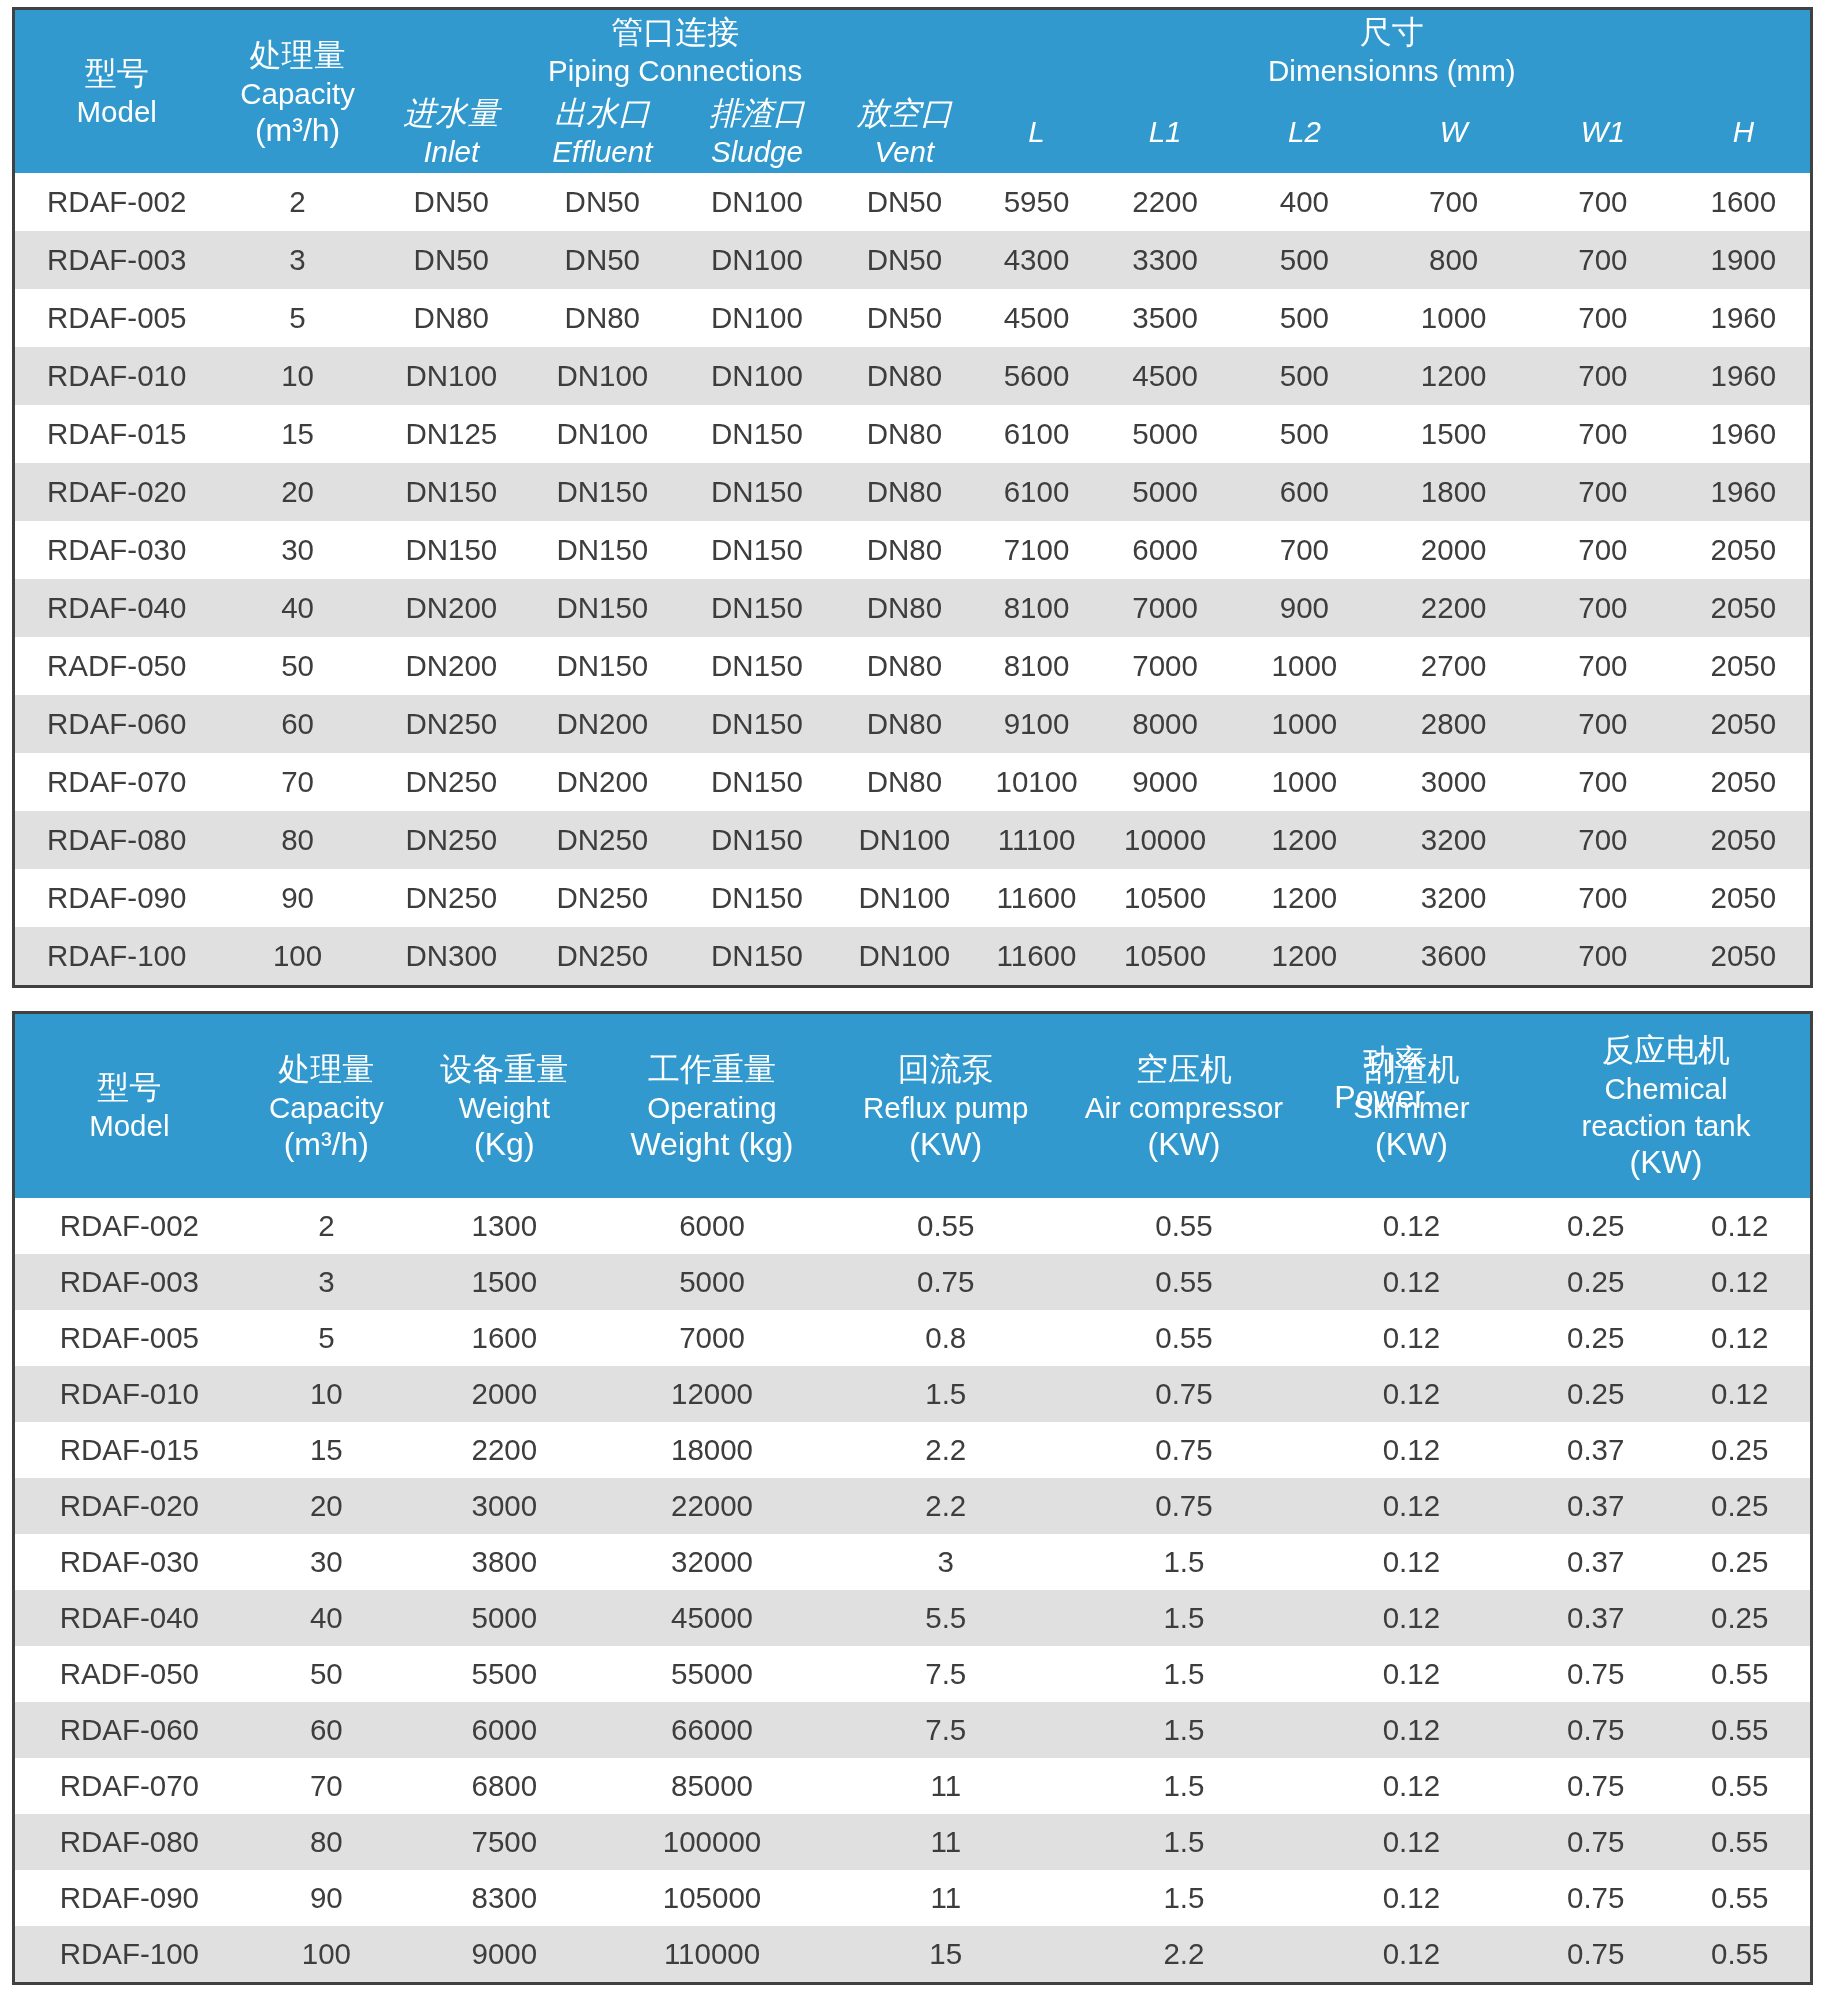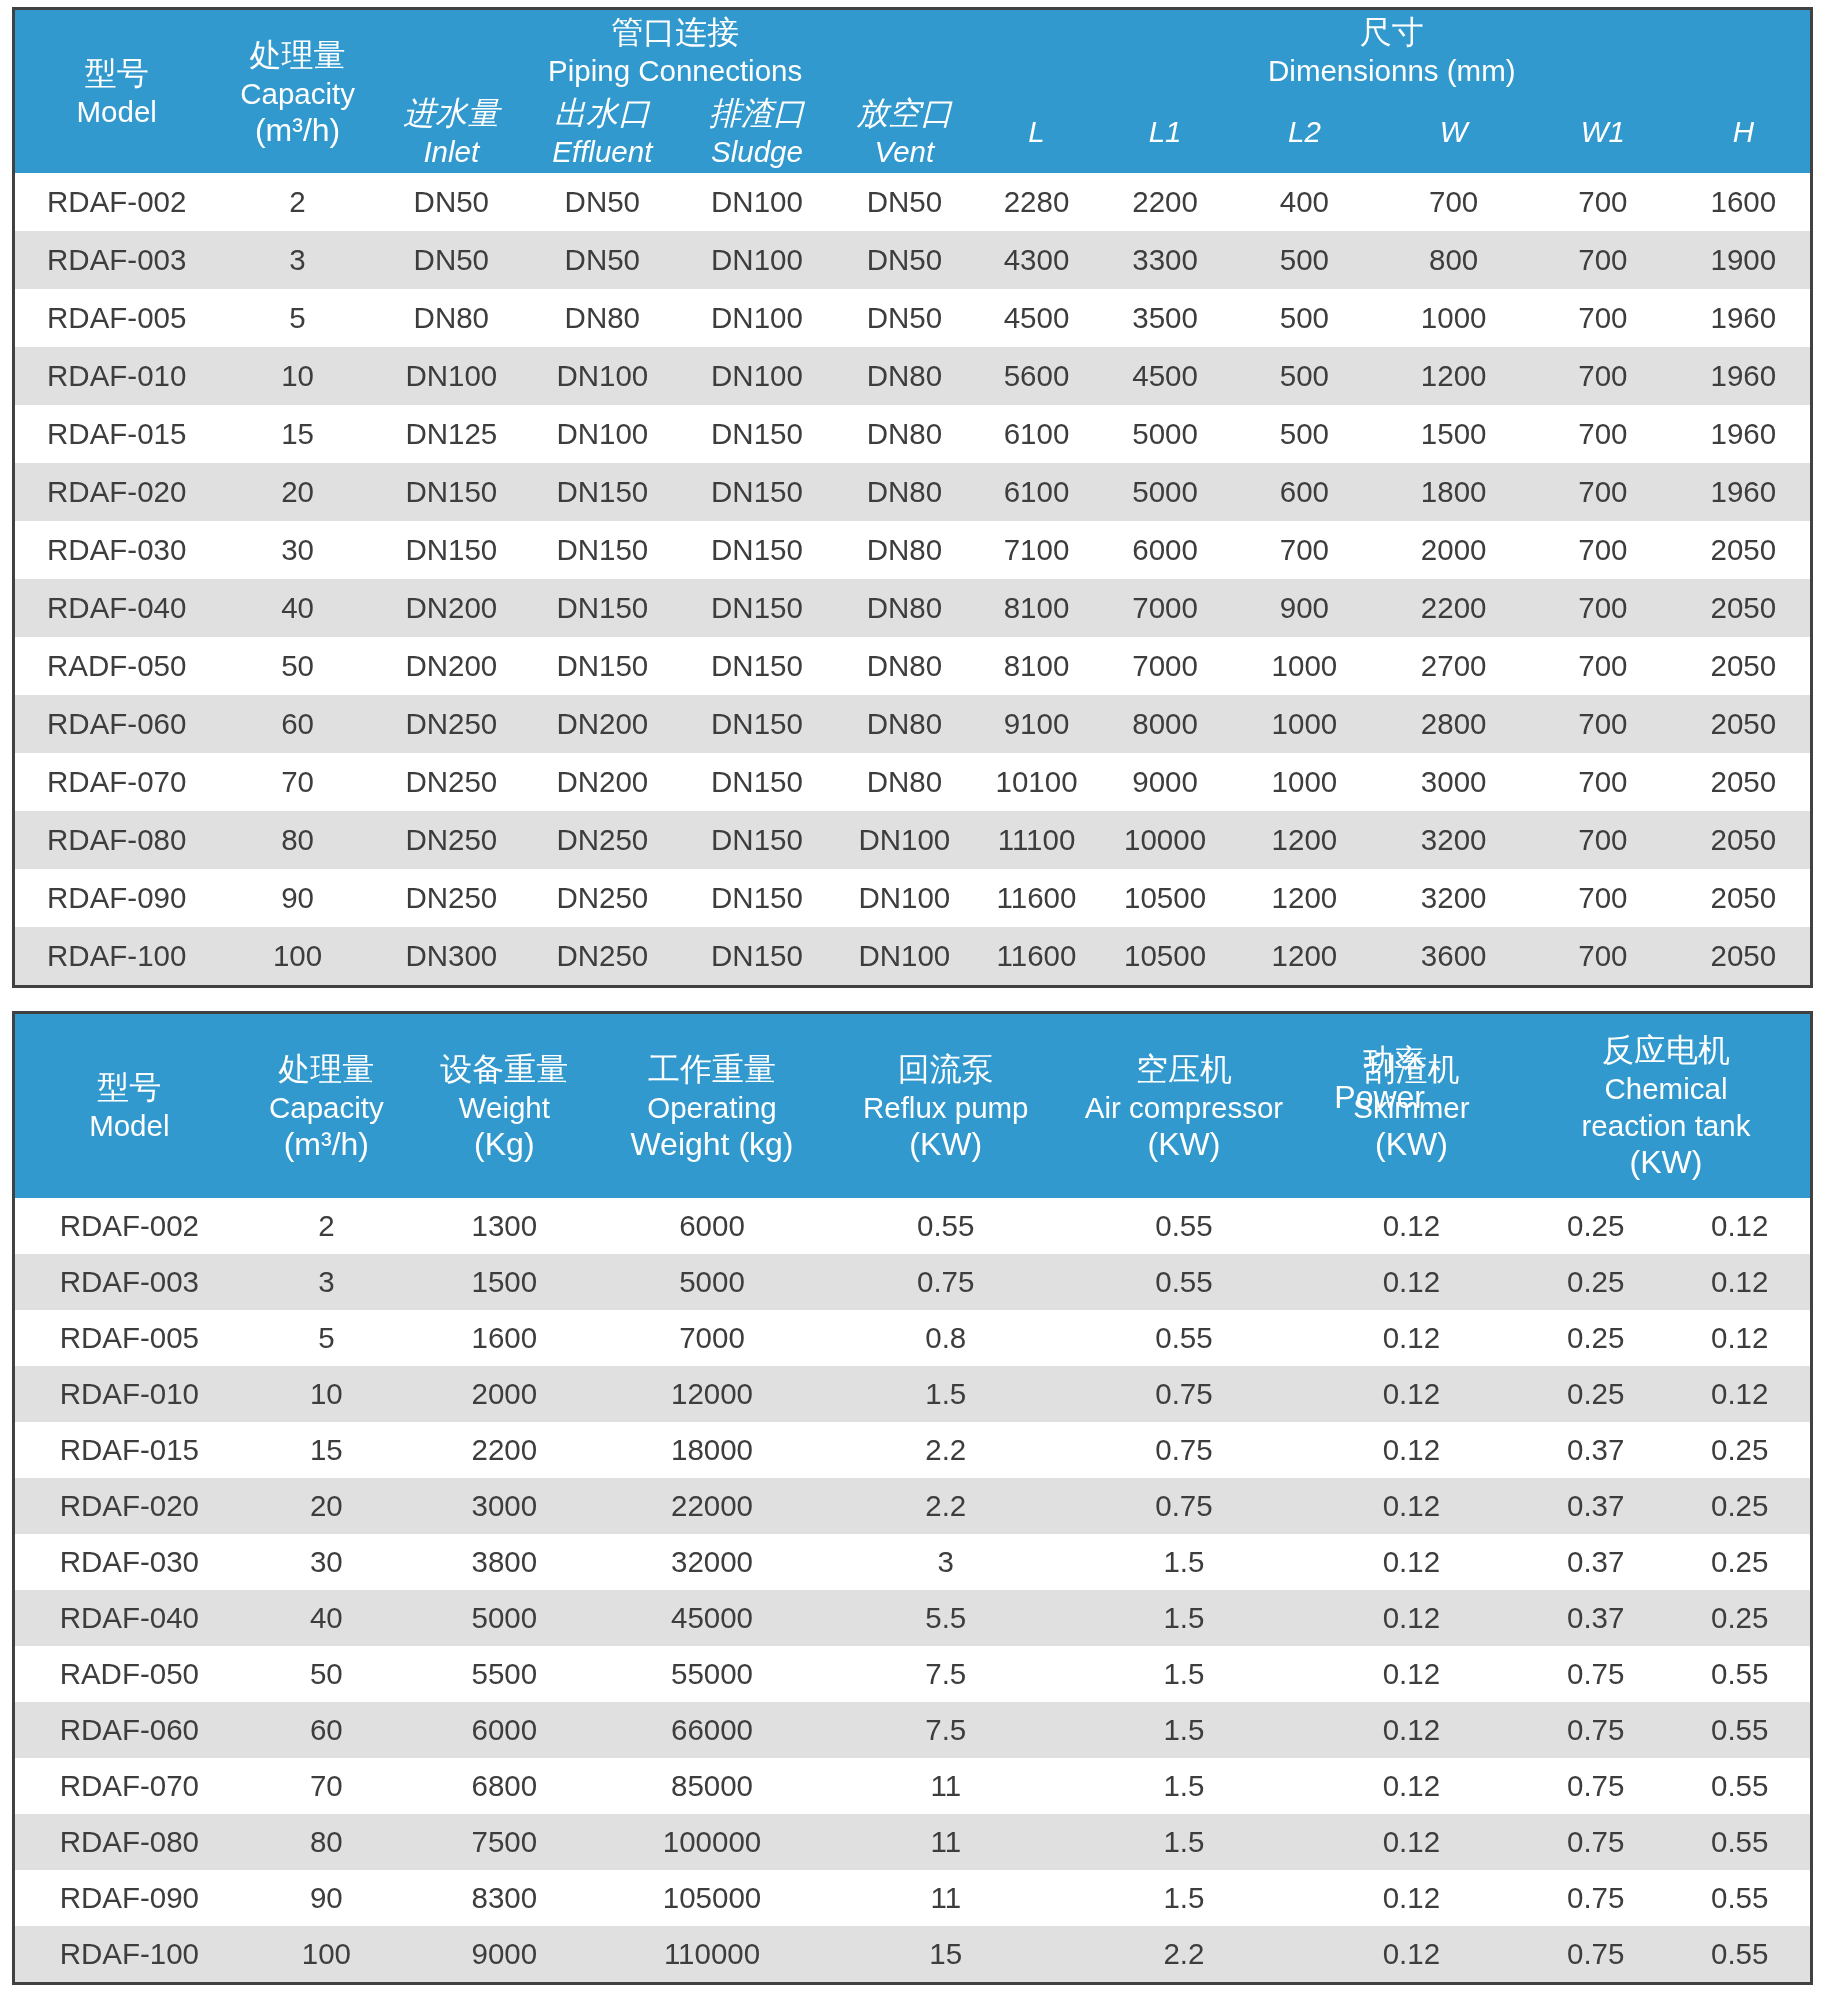--- a/index.html
+++ b/index.html
@@ -107,21 +107,21 @@
         </tr>
       </thead>
       <tbody>
           <tr>
             <td>RDAF-002</td>
             <td>2</td>
             <td>DN50</td>
             <td>DN50</td>
             <td>DN100</td>
             <td>DN50</td>
-            <td>2280</td>
+            <td>5950</td>
             <td>2200</td>
             <td>400</td>
             <td>700</td>
             <td>700</td>
             <td>1600</td>
           </tr>
           <tr>
             <td>RDAF-003</td>
             <td>3</td>
             <td>DN50</td>

